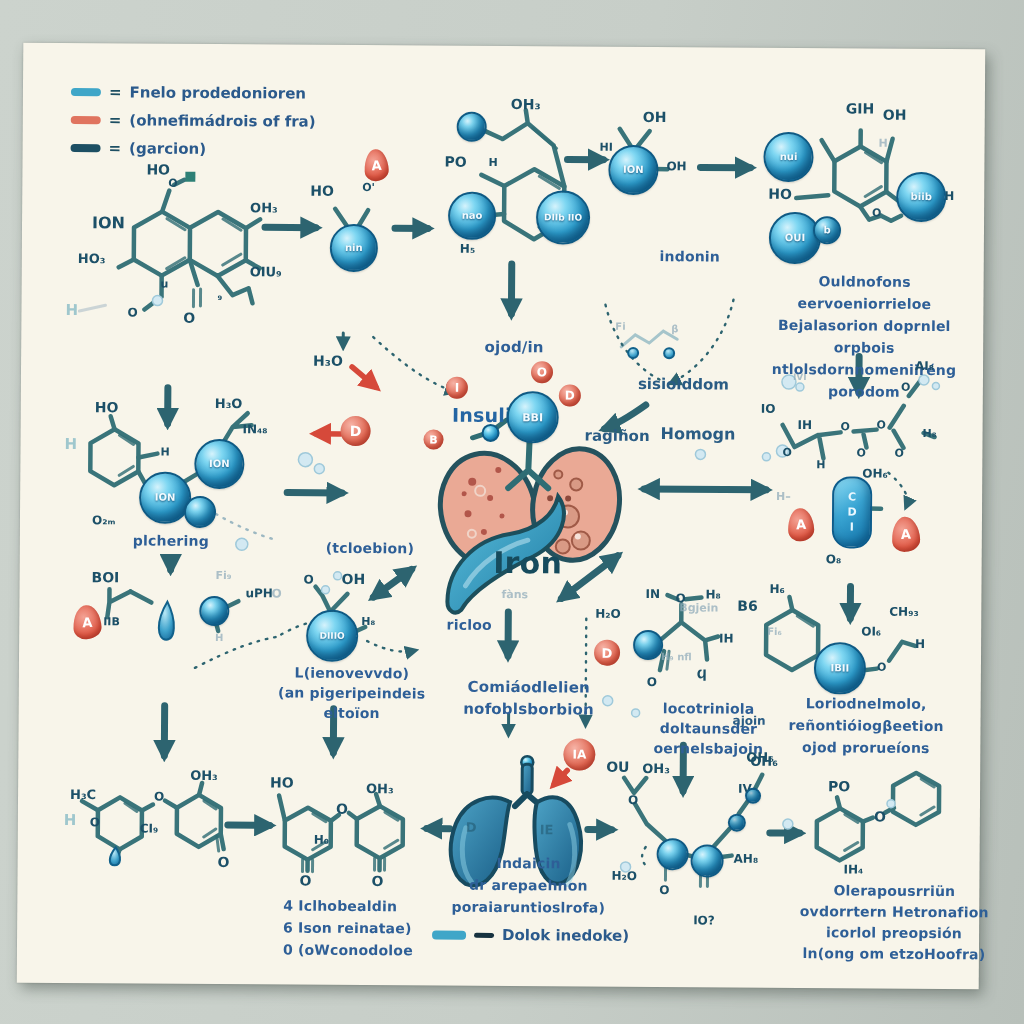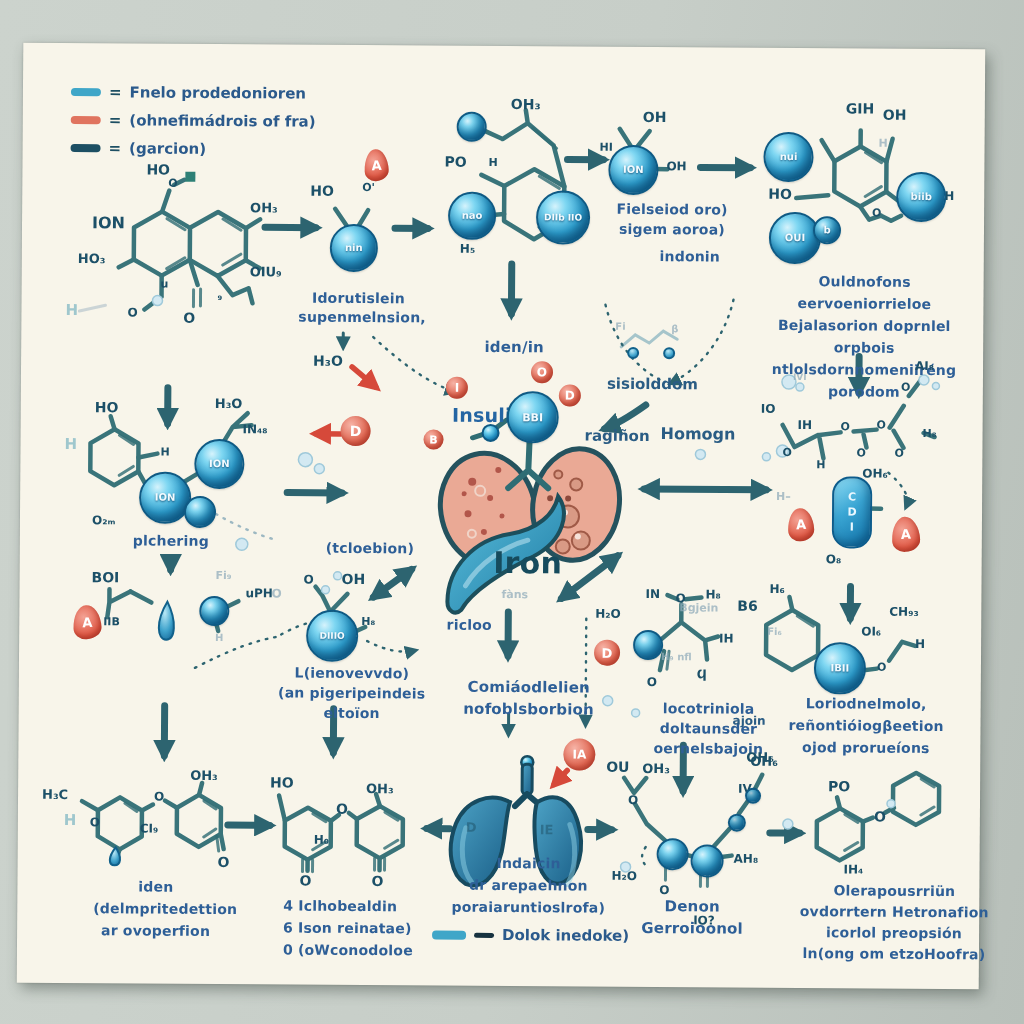--- a/index.html
+++ b/index.html
@@ -268,43 +268,35 @@
   <span class="L s11" style="left:139px;top:234px;">u</span>
   <span class="L s11" style="left:196px;top:246px;">₉</span>
   <span class="L s12" style="left:106px;top:262px;">O</span>
   <span class="L s14" style="left:162px;top:266px;">O</span>
   <span class="Gt" style="left:44px;top:258px;">H</span>
 
   <span class="L s14" style="left:288px;top:138px;">HO</span>
   <span class="L s11" style="left:340px;top:136px;">O'</span>
   <div class="sp" style="left:308px;top:179px;width:44px;height:44px;">nin</div>
   <div class="rd" style="left:342px;top:104px;width:24px;height:32px;">A</div>
-  <div class="C" style="left:277px;top:244px;width:120px;font-size:14px;line-height:19px;">
-    <div>Idorutislein</div>
-      <div>supenmelnsion,</div>
-  </div>
   <span class="L s14" style="left:292px;top:308px;">H₃O</span>
 
   <span class="L s14" style="left:488px;top:50px;">OH₃</span>
   <span class="L s14" style="left:422px;top:108px;">PO</span>
   <span class="L s11" style="left:466px;top:110px;">H</span>
   <div class="sp" style="left:434px;top:66px;width:26px;height:26px;"></div>
   <div class="sp" style="left:426px;top:146px;width:44px;height:44px;">nao</div>
   <div class="sp" style="left:514px;top:144px;width:50px;height:50px;font-size:9px;">DIIb IIO</div>
   <span class="L s12" style="left:438px;top:196px;">H₅</span>
-  <div class="C" style="left:443px;top:290px;width:100px;font-size:15px;">iden/in</div>
+  <div class="C" style="left:443px;top:290px;width:100px;font-size:15px;">ojod/in</div>
 
   <span class="L s11" style="left:577px;top:62px;margin-top:32px;">HI</span>
   <span class="L s14" style="left:620px;top:62px;">OH</span>
   <span class="L s12" style="left:644px;top:112px;">OH</span>
   <div class="sp" style="left:586px;top:98px;width:46px;height:46px;">ION</div>
-  <div class="C" style="left:590px;top:152px;width:120px;font-size:14px;line-height:20px;">
-    <div>Fielseiod oro)</div>
-      <div>sigem aoroa)</div>
-  </div>
   <div class="C" style="left:628px;top:198px;width:80px;font-size:14px;">indonin</div>
 
   <span class="L s14" style="left:823px;top:52px;">GIH</span>
   <span class="L s14" style="left:860px;top:58px;">OH</span>
   <span class="G" style="left:856px;top:88px;">H</span>
   <span class="L s14" style="left:746px;top:138px;">HO</span>
   <span class="L s11" style="left:850px;top:158px;">O</span>
   <span class="L s12" style="left:922px;top:140px;">H</span>
   <div class="sp" style="left:741px;top:84px;width:46px;height:46px;">nui</div>
   <div class="sp" style="left:747px;top:164px;width:48px;height:48px;">OUI</div>
@@ -342,21 +334,21 @@
 
   <span class="C" style="left:428px;top:358px;width:80px;font-size:19px;font-weight:800;color:#2465a3;">Insulin</span>
   <div class="sp" style="left:486px;top:345px;width:48px;height:48px;font-size:11px;">BBI</div>
   <div class="rc" style="left:425px;top:331px;width:22px;height:22px;">I</div>
   <div class="rc" style="left:510px;top:315px;width:22px;height:22px;">O</div>
   <div class="rc" style="left:538px;top:338px;width:22px;height:22px;">D</div>
   <div class="rc" style="left:403px;top:384px;width:20px;height:20px;font-size:11px;">B</div>
   <div class="rc" style="left:320px;top:371px;width:30px;height:30px;font-size:14px;">D</div>
   <span class="C" style="left:470px;top:506px;width:76px;font-size:30px;font-weight:800;color:#164b5d;">Iron</span>
   <span class="G" style="left:482px;top:542px;">fàns</span>
-  <span class="L s15" style="left:586px;top:328px;color:#2a5c84;">sisiolddom</span>
+  <span class="L s15" style="left:617px;top:328px;color:#2a5c84;">sisiolddom</span>
   <span class="L s15" style="left:564px;top:380px;color:#2a5c84;">ragiñon</span>
   <span class="L s16" style="left:640px;top:377px;color:#2a5c84;">Homogn</span>
   <span class="G" style="left:594px;top:274px;font-size:10px;">Fi</span>
   <span class="G" style="left:650px;top:276px;font-size:10px;">β</span>
   <span class="C" style="left:420px;top:568px;width:60px;font-size:14px;">ricloo</span>
   <span class="L s12" style="left:576px;top:560px;">H₂O</span>
   <div class="rc" style="left:575px;top:593px;width:26px;height:26px;font-size:13px;">D</div>
   <div class="C" style="left:430px;top:630px;width:160px;font-size:15px;">
     <div>Comiáodlelien</div>
       <div>nofoblsborbion</div>
@@ -411,32 +403,27 @@
   <span class="L" style="left:728px;top:702px;">OH₆</span>
 
   <span class="L s14" style="left:72px;top:526px;">BOI</span>
   <span class="L s11" style="left:84px;top:572px;">IIB</span>
   <span class="G" style="left:196px;top:525px;">Fi₉</span>
   <span class="L s12" style="left:226px;top:542px;">uPH</span>
   <span class="G" style="left:196px;top:588px;font-size:10px;">H</span>
   <div class="rd" style="left:54px;top:562px;width:28px;height:34px;">A</div>
   <div class="sp" style="left:180px;top:552px;width:26px;height:26px;"></div>
 
-  <span class="L" style="left:24px;top:744px;">H₃C</span>
+  <span class="L" style="left:52px;top:744px;">H₃C</span>
   <span class="L s12" style="left:72px;top:772px;">O</span>
   <span class="Gt" style="left:46px;top:768px;">H</span>
   <span class="L" style="left:172px;top:724px;">OH₃</span>
   <span class="L s12" style="left:136px;top:746px;">O</span>
   <span class="L s12" style="left:122px;top:778px;">CI₉</span>
   <span class="L s14" style="left:200px;top:810px;">O</span>
-  <div class="C" style="left:76px;top:832px;width:125px;font-size:14px;line-height:22px;">
-    <div>iden</div>
-      <div>(delmpritedettion</div>
-    <div>ar ovoperfion</div>
-  </div>
 
   <span class="L s14" style="left:252px;top:730px;">HO</span>
   <span class="L" style="left:348px;top:736px;">OH₃</span>
   <span class="L s14" style="left:318px;top:756px;">O</span>
   <span class="L s12" style="left:296px;top:788px;">H₀</span>
   <span class="L s14" style="left:282px;top:828px;">O</span>
   <span class="L s14" style="left:354px;top:828px;">O</span>
   <div class="C Cl" style="left:266px;top:850px;width:160px;font-size:14px;line-height:22px;">
     <div>4 Iclhobealdin</div>
       <div>6 Ison reinatae)</div>
@@ -463,24 +450,20 @@
   <span class="L" style="left:732px;top:706px;">OH₆</span>
   <span class="L s12" style="left:720px;top:734px;">IV₈</span>
   <span class="L s12" style="left:716px;top:804px;">AH₈</span>
   <span class="L s12" style="left:594px;top:822px;">H₂O</span>
   <span class="L s12" style="left:642px;top:836px;">O</span>
   <span class="L s12" style="left:676px;top:866px;">IO?</span>
   <div class="sp" style="left:639px;top:791px;width:28px;height:28px;"></div>
   <div class="sp" style="left:673px;top:797px;width:29px;height:29px;"></div>
   <div class="sp" style="left:710px;top:766px;width:14px;height:14px;"></div>
   <div class="sp" style="left:727px;top:740px;width:12px;height:12px;"></div>
-  <div class="C" style="left:615px;top:848px;width:120px;font-size:15px;">
-    <div>Denon</div>
-      <div>Gerroioonol</div>
-  </div>
 
   <span class="L s14" style="left:810px;top:730px;">PO</span>
   <span class="L s14" style="left:856px;top:760px;">O</span>
   <span class="L s12" style="left:826px;top:814px;">IH₄</span>
   <div class="C" style="left:776px;top:832px;width:202px;font-size:14px;line-height:21px;">
     <div>Olerapousrriün</div>
       <div>ovdorrtern Hetronafion</div>
     <div>icorlol preopsión</div>
       <div>ln(ong om etzoHoofra)</div>
   </div>

